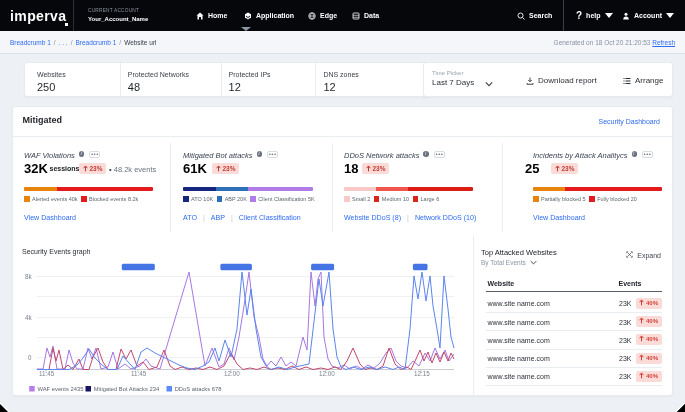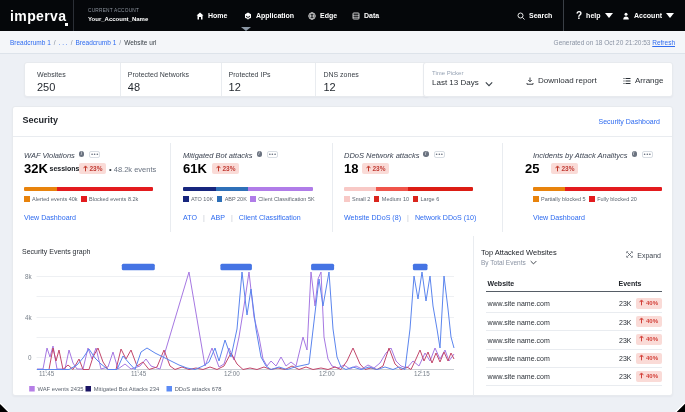--- a/index.html
+++ b/index.html
@@ -157,21 +157,21 @@
         <div class="num">12</div>
       </div>
     <div class="cell" style="width:113.2px; padding-left:7px">
         <div class="lbl">DNS zones</div>
         <div class="num">12</div>
       </div>
   </div>
   <div id="tools" class="card">
     <div class="tp">
         <div class="l1">Time Picker</div>
-        <div class="l2">Last 13 Days</div>
+        <div class="l2">Last 7 Days</div>
       </div>
     <svg class="abs" style="left:61px; top:18px;" width="8" height="6" viewBox="0 0 10 7">
         <path d="M1 1.5 L5 5.5 L9 1.5" stroke="#3a4148" stroke-width="1.4" fill="none"></path>
       </svg>
     <div class="toolitem" style="left:102px; top:13px;">
       <svg width="8" height="8" viewBox="0 0 16 16" style="margin-right:4px">
           <path d="M8 1 L8 9 M4.5 6 L8 9.5 L11.5 6" stroke="#2b3036" stroke-width="1.8" fill="none"></path>
           <path d="M2 12 L2 14.5 L14 14.5 L14 12" stroke="#2b3036" stroke-width="1.8" fill="none"></path>
         </svg>
       Download report
@@ -180,21 +180,21 @@
       <svg width="8" height="8" viewBox="0 0 16 16" style="margin-right:4px">
           <path d="M5 3 H15 M5 8 H15 M5 13 H15" stroke="#2b3036" stroke-width="2.2"></path>
           <path d="M1 3 H3 M1 8 H3 M1 13 H3" stroke="#2b3036" stroke-width="2.2"></path>
         </svg>
       Arrange
     </div>
   </div>
 
   <div id="main">
     <div id="sechead">
-      <div class="t">Security</div>
+      <div class="t">Mitigated</div>
       <div class="r">Security Dashboard</div>
     </div>
 
     <div class="widget" style="left:0; width:158px;">
       <div class="vline"></div>
       <div class="wtitle" style="left:11px;">WAF Violations <span class="info"></span><span class="dots">•••</span></div>
       <div class="bignum" style="left:11px;">32K</div>
       <div class="abs" style="left:36.5px; top:27.5px; font-size:7px; font-weight:bold; color:#16191e;">sessions</div>
       <div class="badge" style="left:66px;"><svg width="5" height="7" viewBox="0 0 5 7" style="margin-right:2px">
             <path d="M2.5 6.3 V1.4 M0.6 3.2 L2.5 0.9 L4.4 3.2" stroke="#c0392b" stroke-width="1" fill="none"></path>

